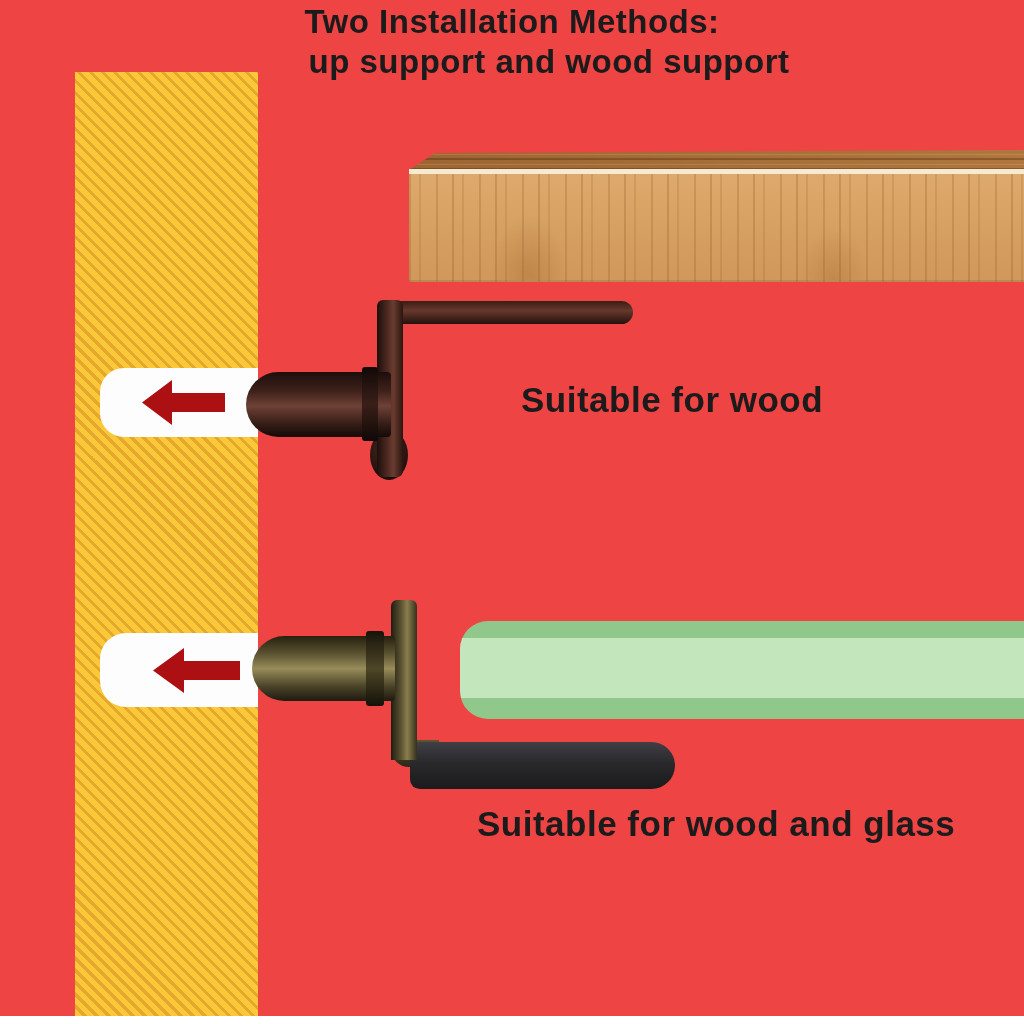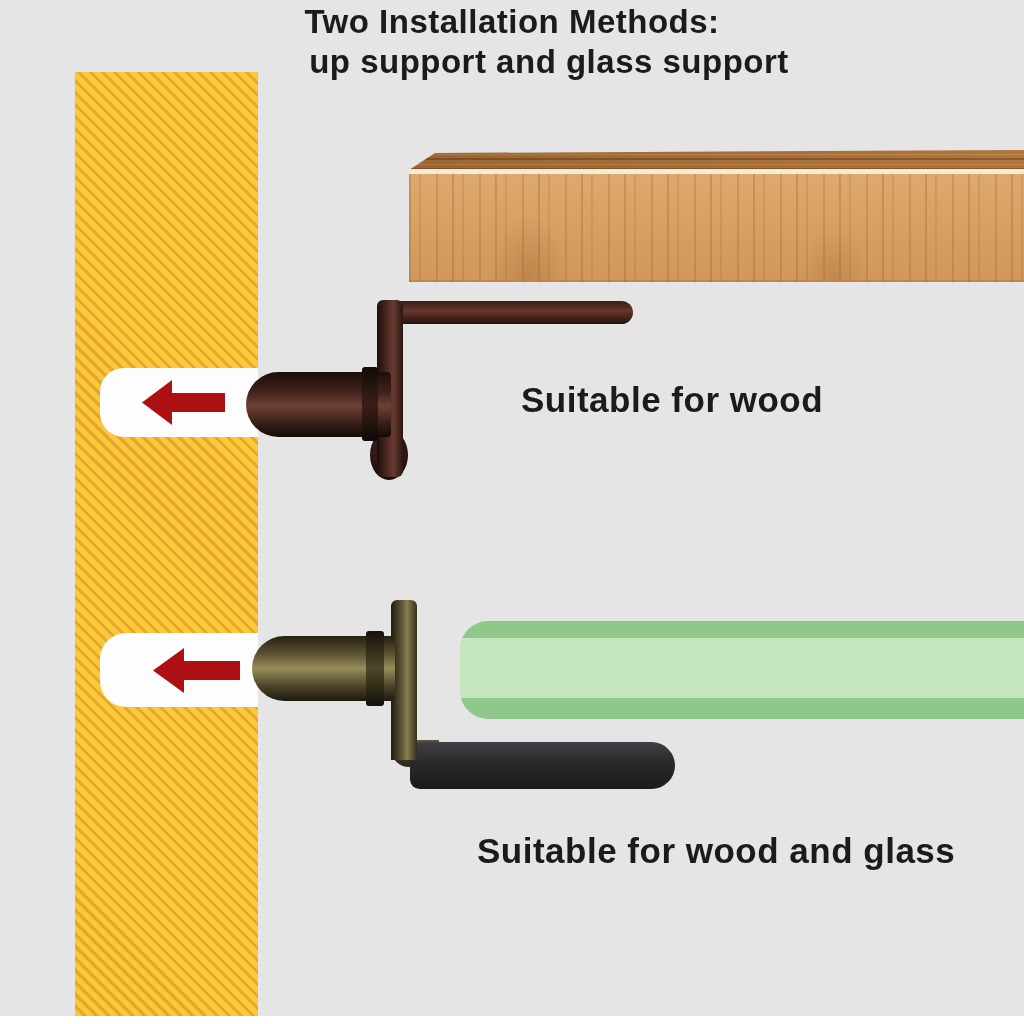--- a/index.html
+++ b/index.html
@@ -1,18 +1,18 @@
 <!DOCTYPE html>
 <html><head>
 <meta charset="utf-8">
 <style>
   html,body{margin:0;padding:0;background:#fff;}
   #stage{
     position:relative;width:1024px;height:1024px;overflow:hidden;
-    background:#e5e5e5;
+    background:#ef4444;
     font-family:"Liberation Sans", sans-serif;
   }
   
   .title-block{position:absolute;top:2px;left:0;width:1024px;text-align:center;color:#1b1b1b;}
   .title-line{font-size:33px;font-weight:700;line-height:40px;letter-spacing:.5px;}
   .title-line.l2{margin-left:74px;}
   
   .side-panel{
     position:absolute;left:75px;top:72px;width:183px;height:944px;
     background:repeating-linear-gradient(45deg,#fbc838 0 5.5px,#e5a72e 5.5px 8.5px);
@@ -43,21 +43,21 @@
       radial-gradient(55px 85px at 425px 105px, rgba(160,100,45,.30), rgba(0,0,0,0) 62%),
       radial-gradient(70px 100px at 665px 95px, rgba(160,100,45,.30), rgba(0,0,0,0) 62%),
       radial-gradient(60px 95px at 1010px 105px, rgba(160,100,45,.30), rgba(0,0,0,0) 62%),
       repeating-linear-gradient(90deg, rgba(146,88,38,.28) 0 2px, rgba(0,0,0,0) 2px 10px, rgba(146,88,38,.18) 10px 12px, rgba(0,0,0,0) 12px 27px, rgba(146,88,38,.25) 27px 29px, rgba(0,0,0,0) 29px 43px),
       linear-gradient(180deg,#dea96c,#d0985a);
     border-bottom:2px solid rgba(150,95,45,.45);
   }
   
   .caption{position:absolute;color:#1b1b1b;font-size:35px;font-weight:700;letter-spacing:.5px;z-index:2;}
   .caption.c1{left:521px;top:380px;}
-  .caption.c2{left:477px;top:831px;}
+  .caption.c2{left:477px;top:804px;}
   
   .peg1-arm{
     position:absolute;left:383px;top:301px;width:250px;height:23px;z-index:3;
     border-radius:3px 13px 13px 4px;
     background:linear-gradient(180deg,#3a1d16,#66382c 42%,#24110d);
   }
   .peg1-plate{
     position:absolute;left:377px;top:300px;width:26px;height:177px;z-index:4;
     border-radius:6px;
     background:linear-gradient(90deg,#1d0e0b,#532d24 45%,#6b3c30 62%,#2a1511);
@@ -110,21 +110,21 @@
     background:linear-gradient(180deg,#16130a,#4e4628 50%,#141108);
   }
 </style>
 </head>
 <body>
 
 <div id="stage">
 
   <div class="title-block">
     <div class="title-line l1">Two Installation Methods:</div>
-    <div class="title-line l2">up support and glass support</div>
+    <div class="title-line l2">up support and wood support</div>
   </div>
 
   <div class="side-panel"></div>
   <div class="bottom-bar"></div>
 
   <div class="notch n1"></div>
   <div class="notch n2"></div>
 
   <svg class="arrow-svg a1" width="83" height="45" viewBox="0 0 83 45">
     <polygon points="0,22.5 30,0 30,13 83,13 83,32 30,32 30,45" fill="#ad1013"></polygon>

